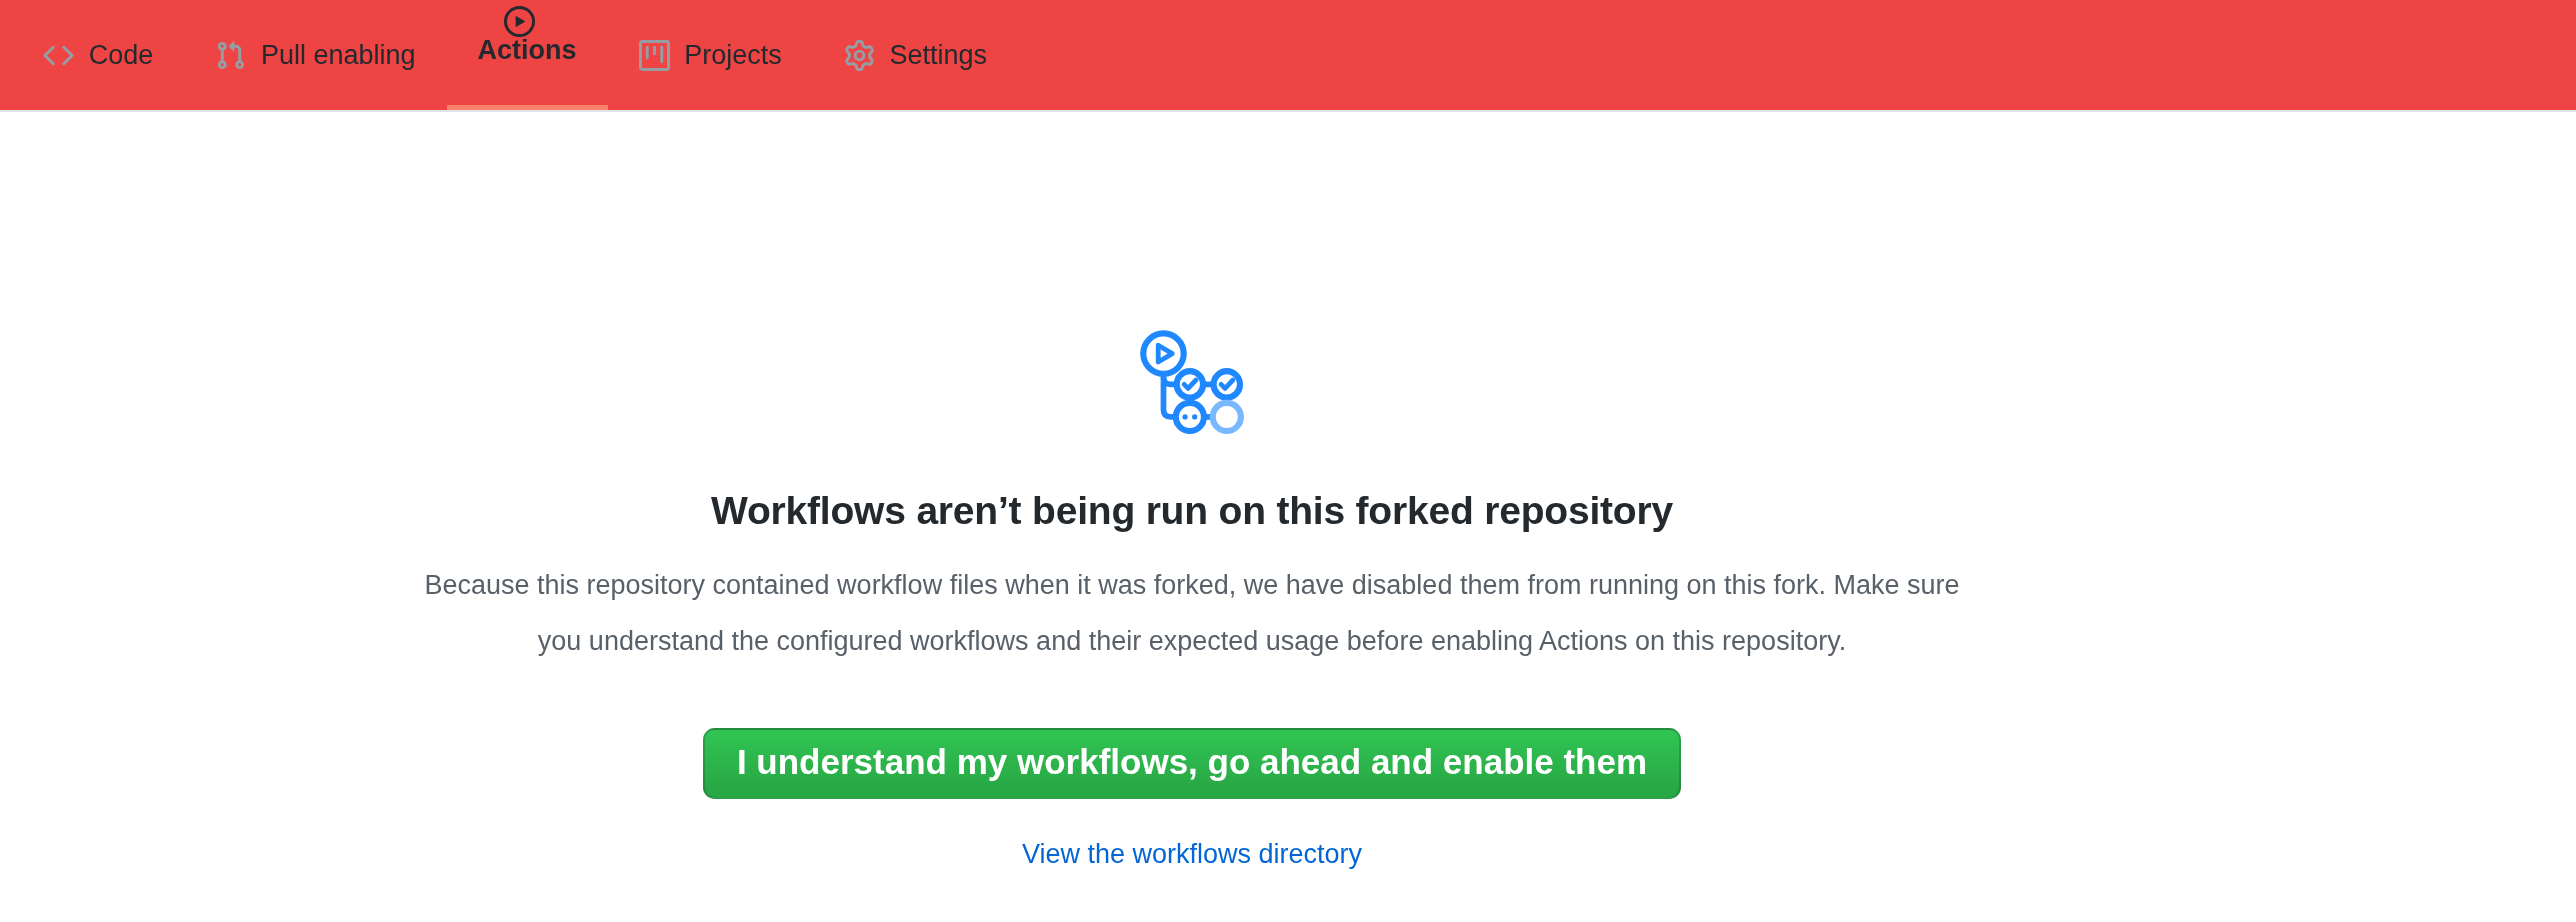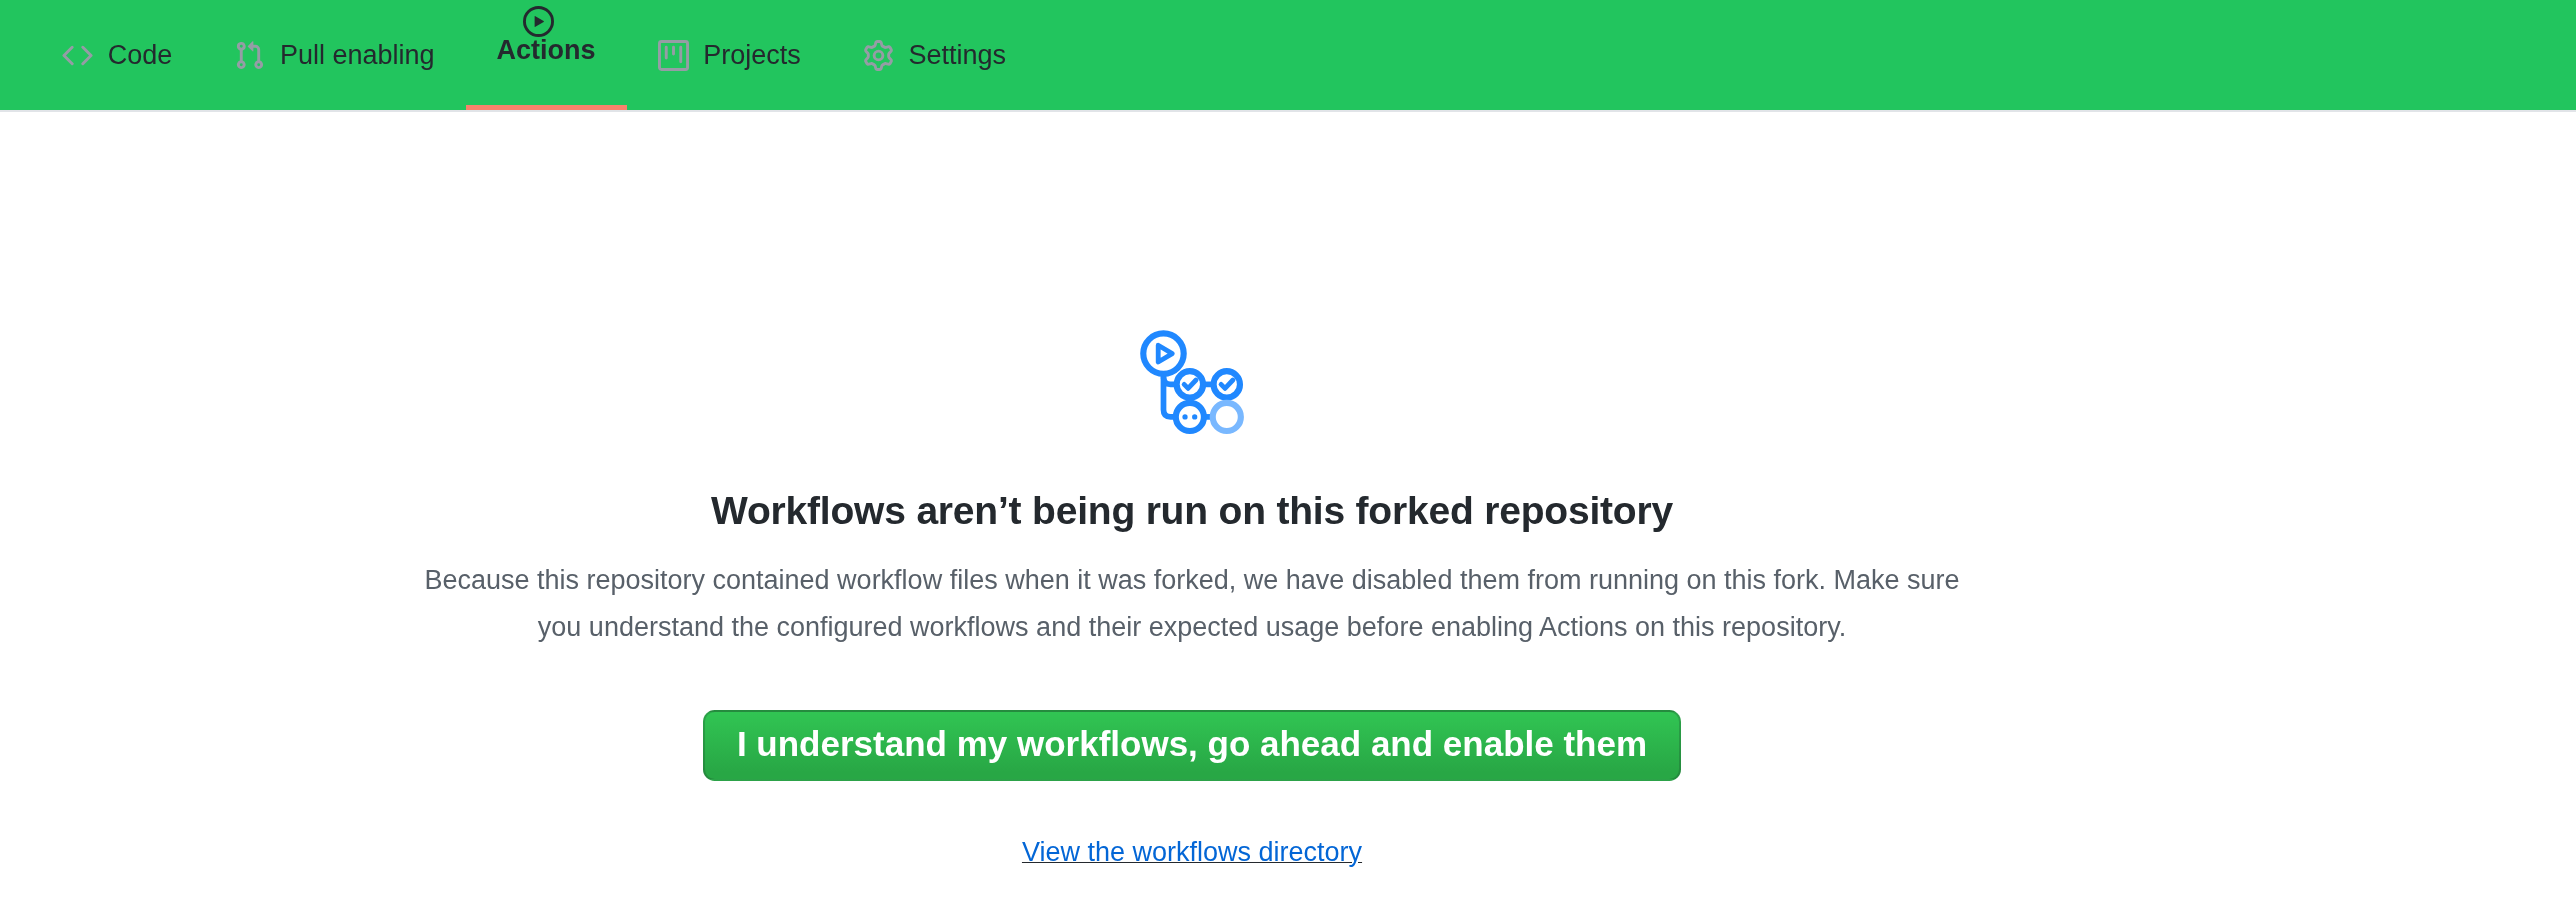--- a/index.html
+++ b/index.html
@@ -8,25 +8,25 @@
     min-height: 923px;
     background: #ffffff;
     font-family: "Liberation Sans", sans-serif;
     color: #24292e;
   }
 
   
   .repo-nav {
     width: 100%;
     height: 112px;
-    background: #22c55e;
+    background: #ef4444;
     border-bottom: 2px solid #e1e4e8;
     display: flex;
     align-items: stretch;
-    padding-left: 31px;
+    padding-left: 12px;
   }
   .tab {
     display: flex;
     align-items: center;
     padding: 5.9px 31px 0 31px;
     border-bottom: 5.9px solid transparent;
     font-size: 27px;
     line-height: 1;
     color: #24292e;
     text-decoration: none;
@@ -63,38 +63,38 @@
     margin-top: 47px;
     font-size: 39px;
     font-weight: 700;
     color: #24292e;
     letter-spacing: -0.2px;
   }
   .bs-desc {
     margin: 23.5px auto 0 auto;
     max-width: 1564px;
     font-size: 27px;
-    line-height: 47px;
+    line-height: 56px;
     color: #586069;
   }
   .bs-button {
     margin-top: 59px;
     display: inline-block;
     background-image: linear-gradient(-180deg, #31c553 0%, #28a745 90%);
     border: 2px solid rgba(27, 31, 35, 0.2);
     border-radius: 11.7px;
     color: #ffffff;
     font-family: "Liberation Sans", sans-serif;
     font-size: 35px;
     font-weight: 700;
     padding: 12.7px 32px 14.7px 32px;
     cursor: pointer;
     white-space: nowrap;
   }
-  .bs-link-row { margin-top: 56px; text-decoration: underline; }
+  .bs-link-row { margin-top: 40px; }
   .bs-link {
     font-size: 27px;
     color: #0366d6;
     text-decoration: none;
     cursor: pointer;
   }
 </style>
 </head>
 <body>
 

